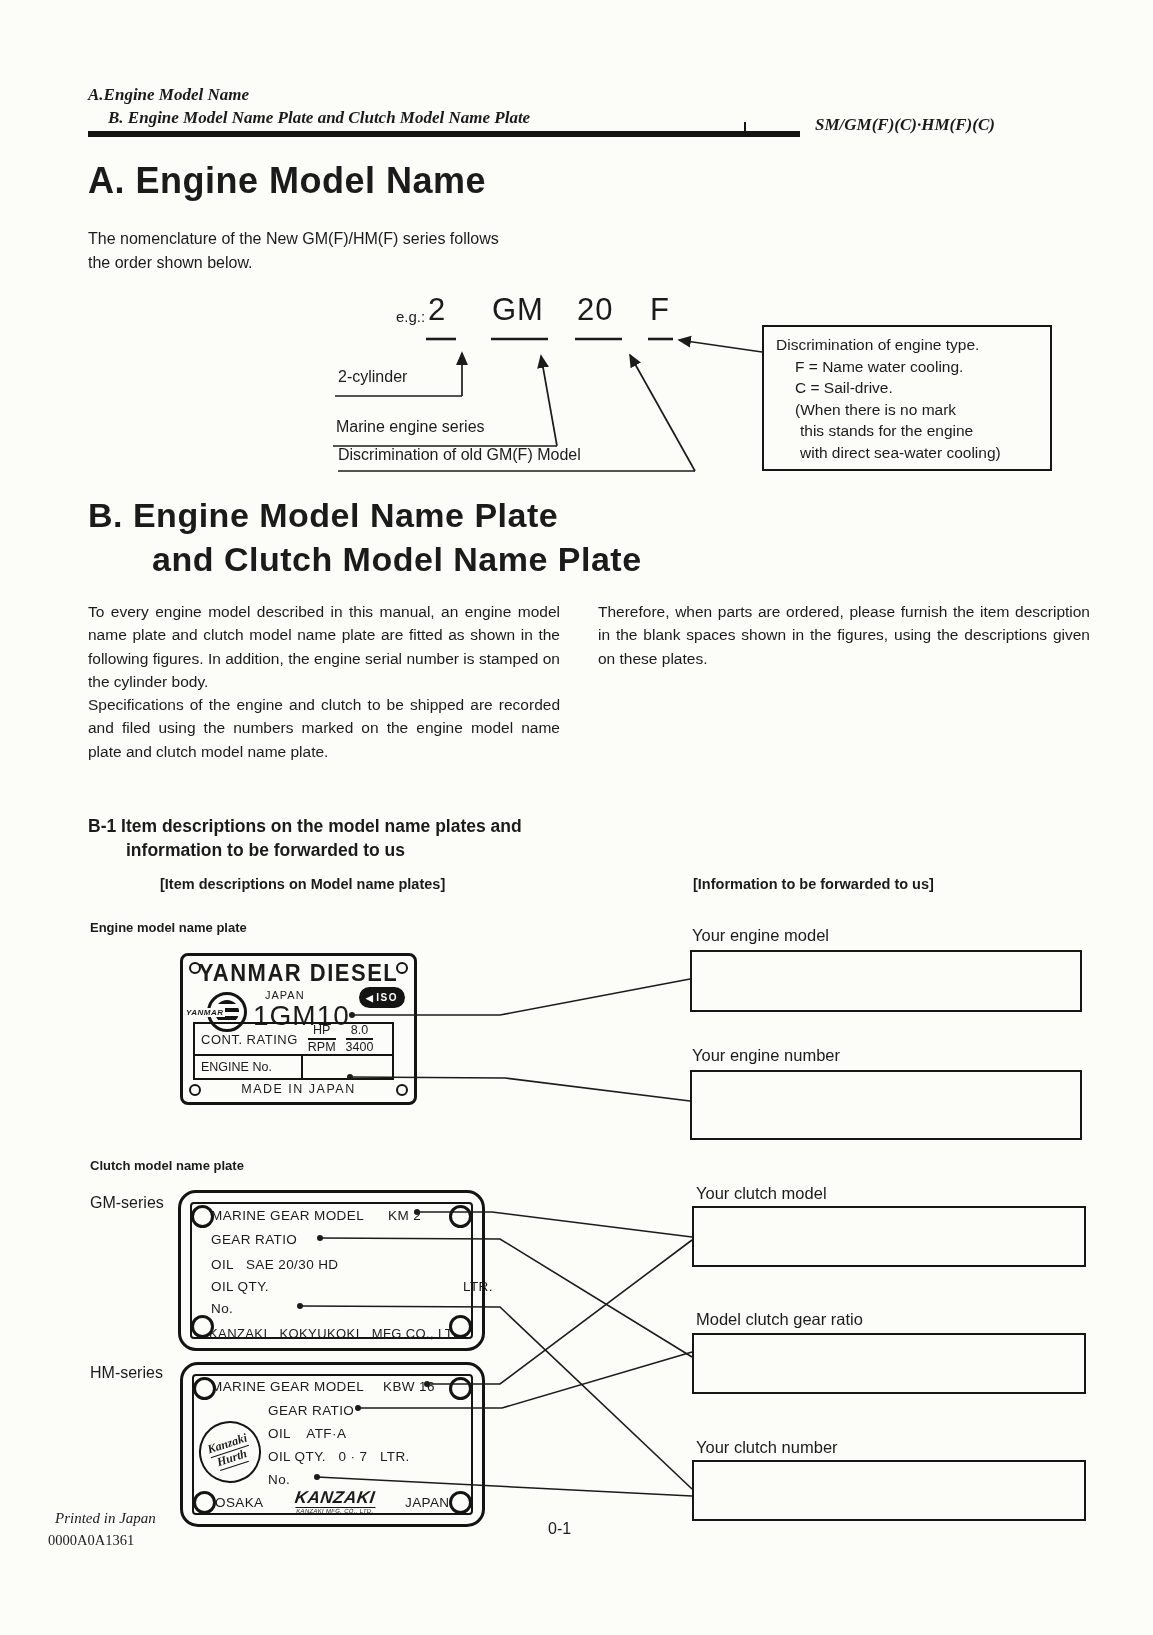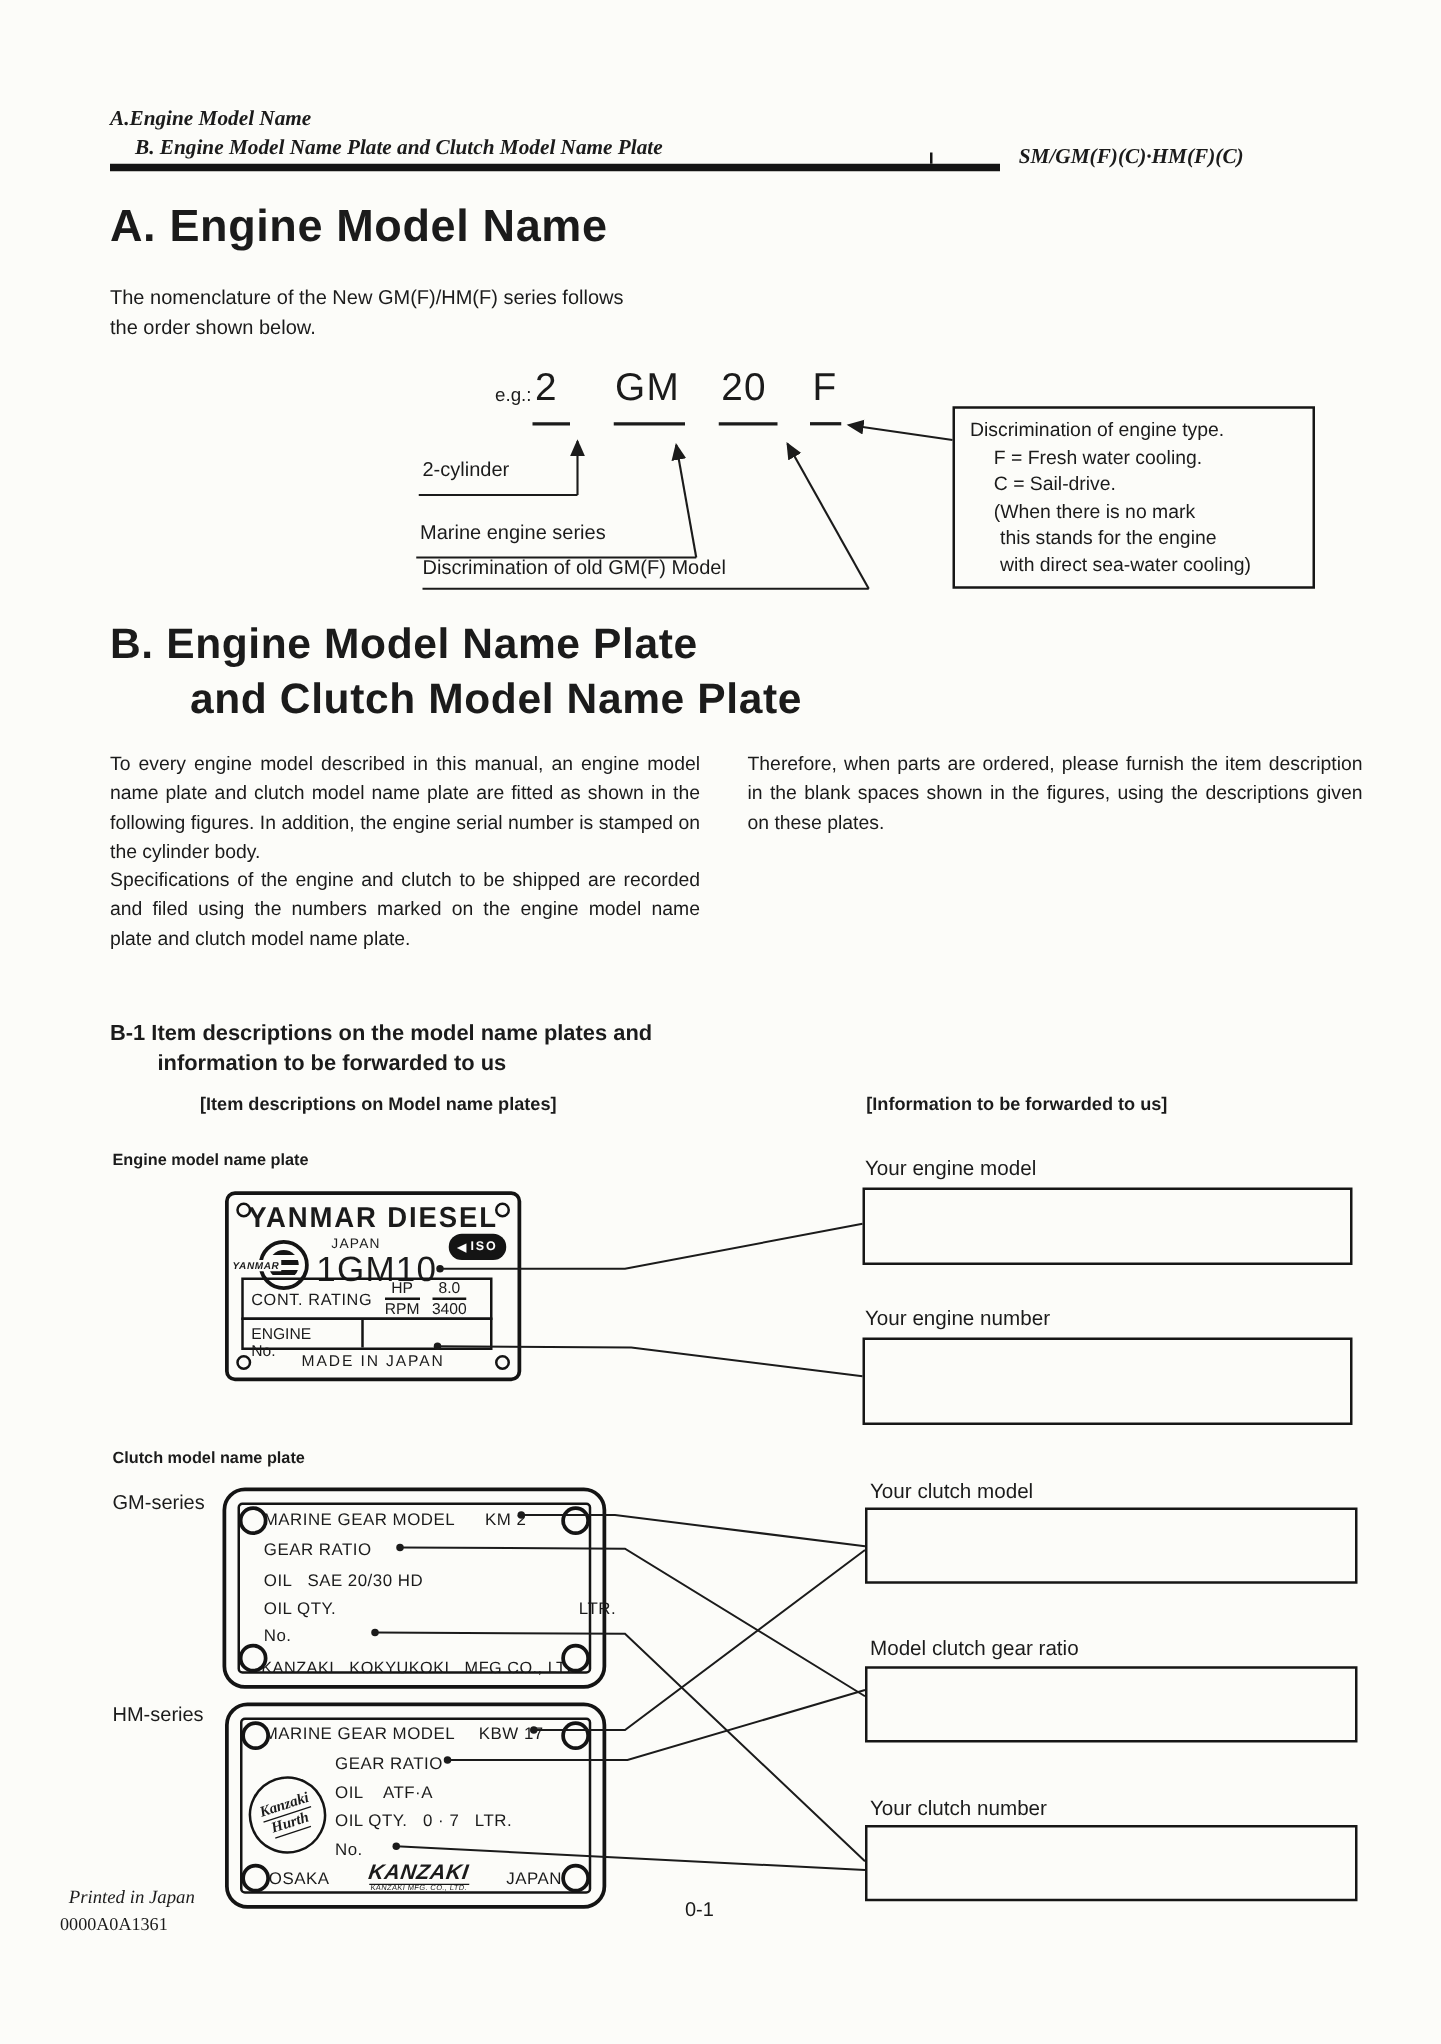--- a/index.html
+++ b/index.html
@@ -31,21 +31,21 @@
   .emodel-lab{font-size:11px;letter-spacing:1px;}
   .emodel-val{font-size:28px;letter-spacing:1px;}
   .iso{width:46px;height:21px;background:#141414;border-radius:11px;color:#fff;display:flex;
        align-items:center;justify-content:center;font-size:10px;font-weight:bold;letter-spacing:1.5px;}
   .iso .arr{font-size:9px;margin-right:2px;}
   .ratingbox{border:2.5px solid #141414;display:flex;align-items:center;box-sizing:border-box;padding:0 6px;gap:10px;}
   .rlab{font-size:13px;letter-spacing:0.5px;}
   .frac{text-align:center;font-size:12.5px;line-height:1.2;}
   .frac .t{border-bottom:2px solid #141414;padding:0 3px;}
   .enorow{border:2.5px solid #141414;border-top-width:2px;display:flex;box-sizing:border-box;}
-  .enolab{font-size:12.5px;padding:4px 23px 0 6px;border-right:2.5px solid #141414;width:96px;box-sizing:border-box;}
+  .enolab{font-size:12.5px;padding:4px 23px 0 6px;border-right:2.5px solid #141414;width:108px;box-sizing:border-box;}
   .madein{font-size:12.5px;letter-spacing:1.5px;text-align:center;}
   
   .cplate{border:3.5px solid #141414;border-radius:18px;}
   .cplate .inner{position:absolute;inset:9px;border:2px solid #141414;border-radius:4px;}
   .screw-b{width:17px;height:17px;border:3px solid #141414;border-radius:50%;background:#fcfcf9;z-index:3;}
   .clrow{position:absolute;font-size:13.5px;letter-spacing:0.4px;white-space:pre;z-index:2;}
   .kh{width:58px;height:58px;border:2.5px solid #141414;border-radius:50%;display:flex;flex-direction:column;
       align-items:center;justify-content:center;transform:rotate(-18deg);z-index:2;
       font-family:"Liberation Serif",serif;font-style:italic;font-weight:bold;font-size:12px;line-height:1.15;}
   .kh span{border-bottom:1.5px solid #141414;}
@@ -74,21 +74,21 @@
   <div class="abs jpart" style="left:492px;top:292px;">GM</div>
   <div class="abs jpart" style="left:577px;top:292px;">20</div>
   <div class="abs jpart" style="left:650px;top:292px;">F</div>
 
   <div class="abs dlabel" style="left:338px;top:368px;">2-cylinder</div>
   <div class="abs dlabel" style="left:336px;top:418px;">Marine engine series</div>
   <div class="abs dlabel" style="left:338px;top:446px;">Discrimination of old GM(F) Model</div>
 
   <div class="abs typebox" style="left:762px;top:325px;width:268px;height:135px;">
     <div>Discrimination of engine type.</div>
-    <div class="ind">F = Fresh water cooling.</div>
+    <div class="ind">F = Name water cooling.</div>
     <div class="ind">C = Sail-drive.</div>
     <div class="ind">(When there is no mark</div>
     <div class="ind2">this stands for the engine</div>
     <div class="ind2">with direct sea-water cooling)</div>
   </div>
 
   <div class="abs h-big" style="left:88px;top:496px;font-size:34px;">B. Engine Model Name Plate</div>
   <div class="abs h-big" style="left:152px;top:540px;font-size:34px;">and Clutch Model Name Plate</div>
 
   <div class="abs body-txt" style="left:88px;top:600px;width:472px;">
@@ -176,21 +176,21 @@
   <div class="abs dlabel" style="left:90px;top:1364px;">HM-series</div>
 
   <div class="abs cplate" style="left:180px;top:1362px;width:299px;height:159px;">
     <div class="inner"></div>
     <div class="abs screw-b" style="left:10px;top:12px;"></div>
     <div class="abs screw-b" style="right:10px;top:12px;"></div>
     <div class="abs screw-b" style="left:10px;bottom:10px;"></div>
     <div class="abs screw-b" style="right:10px;bottom:10px;"></div>
 
     <div class="clrow" style="left:28px;top:14px;">MARINE GEAR MODEL</div>
-    <div class="clrow" style="left:200px;top:14px;">KBW 17</div>
+    <div class="clrow" style="left:200px;top:14px;">KBW 16</div>
     <div class="clrow" style="left:85px;top:38px;">GEAR RATIO</div>
     <div class="clrow" style="left:85px;top:61px;">OIL    ATF·A</div>
     <div class="clrow" style="left:85px;top:84px;">OIL QTY.   0 · 7   LTR.</div>
     <div class="clrow" style="left:85px;top:107px;">No.</div>
 
     <div class="abs kh" style="left:16px;top:56px;">
       <span>Kanzaki</span>
       <span>Hurth</span>
     </div>
 

